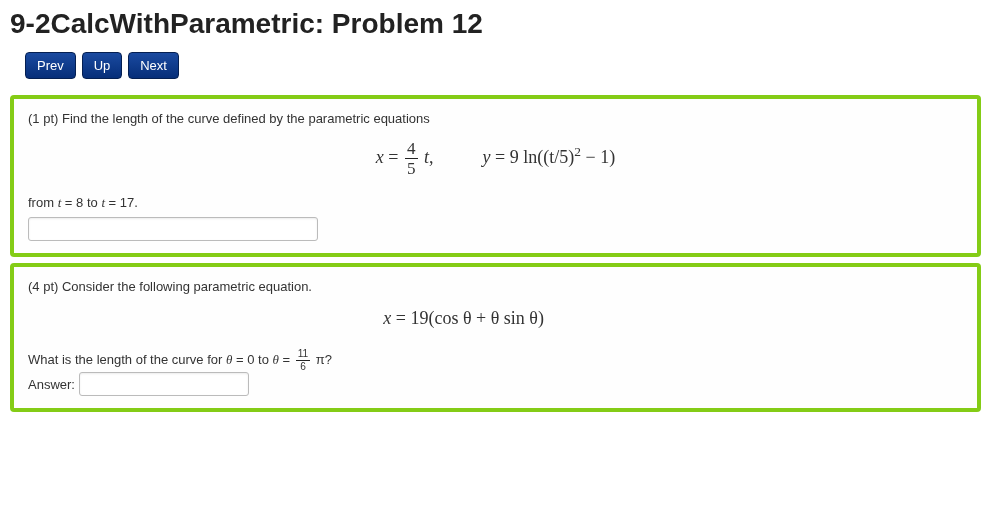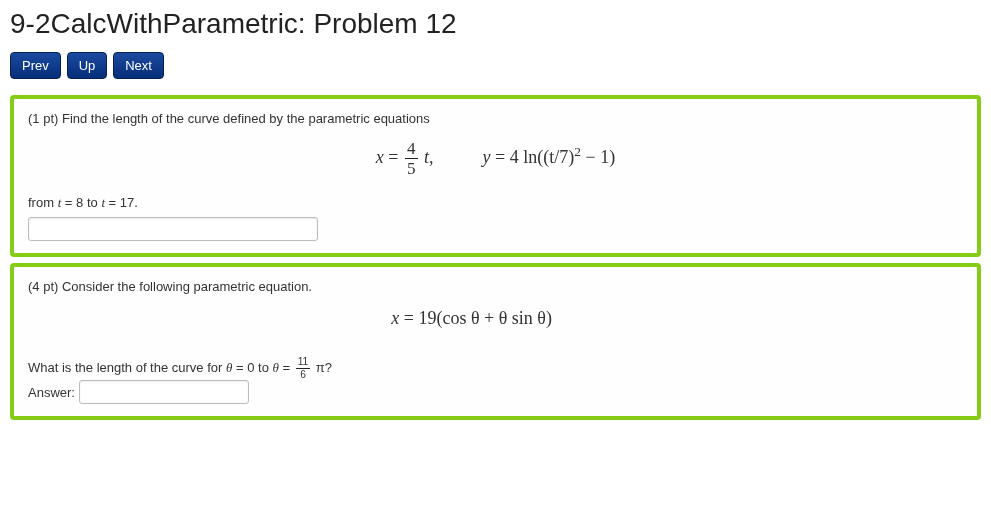--- a/index.html
+++ b/index.html
@@ -9,26 +9,26 @@
     }
     body {
       font-family: "Helvetica Neue", Helvetica, Arial, sans-serif;
       font-size: 14px;
       color: #333;
       background: #fff;
       width: 991px;
     }
     h1.page-title {
       font-size: 28px;
-      font-weight: normal;
+      font-weight: bold;
       padding: 8px 10px 12px 10px;
       color: #222;
     }
     .nav-buttons {
-      padding: 0 10px 10px 10px;
+      padding: 0 10px 10px 25px;
     }
     .nav-btn {
       display: inline-block;
       background: #062e79;
       background: linear-gradient(#1a4aa0, #062e79);
       color: #fff;
       border: 1px solid #041f52;
       border-radius: 4px;
       padding: 5px 11px;
       font-size: 13px;
@@ -52,21 +52,21 @@
       text-align: center;
       font-family: "Cambria Math", "STIX", "Times New Roman", serif;
       font-size: 18px;
       margin: 14px 0 18px 0;
     }
     .math-block-left {
       text-align: left;
       padding-left: 38%;
     }
     .math-line {
-      margin: 6px 8px;
+      margin: 6px 0;
     }
     .inline-var {
       font-style: italic;
       font-family: "Cambria Math", "Times New Roman", serif;
     }
     .from-line {
       font-size: 13px;
       color: #333;
       margin-bottom: 6px;
     }
@@ -104,21 +104,21 @@
     }
     .sup {
       font-size: 0.75em;
       vertical-align: super;
     }
     .answer-row {
       font-size: 13px;
     }
     .q2line {
       font-size: 13px;
-      margin-top: 28px;
+      margin-top: 20px;
     }
     .eqgap {
       display: inline-block;
       width: 40px;
     }
   </style>
 </head>
 <body>
 
 <h1 class="page-title">9-2CalcWithParametric: Problem 12</h1>
@@ -136,21 +136,21 @@
     <span class="inline-var">x</span>
     <span>=</span>
     <span class="frac">
       <span class="num">4</span>
       <span class="den">5</span>
     </span>
     <span class="inline-var">t</span><span>,</span>
     <span class="eqgap"></span>
     <span class="inline-var">y</span>
     <span>=</span>
-    <span>4 ln((t/7)</span><span class="sup">2</span><span> − 1)</span>
+    <span>9 ln((t/5)</span><span class="sup">2</span><span> − 1)</span>
   </div>
 
   <div class="from-line">
     <span>from </span><span class="inline-var">t</span><span> = 8</span><span> to </span><span class="inline-var">t</span><span> = 17</span><span>.</span>
   </div>
   <input type="text" class="answer-input" style="">
 </div>
 
 <div class="problem-box">
   <div class="problem-prompt">(4 pt) Consider the following parametric equation.</div>

